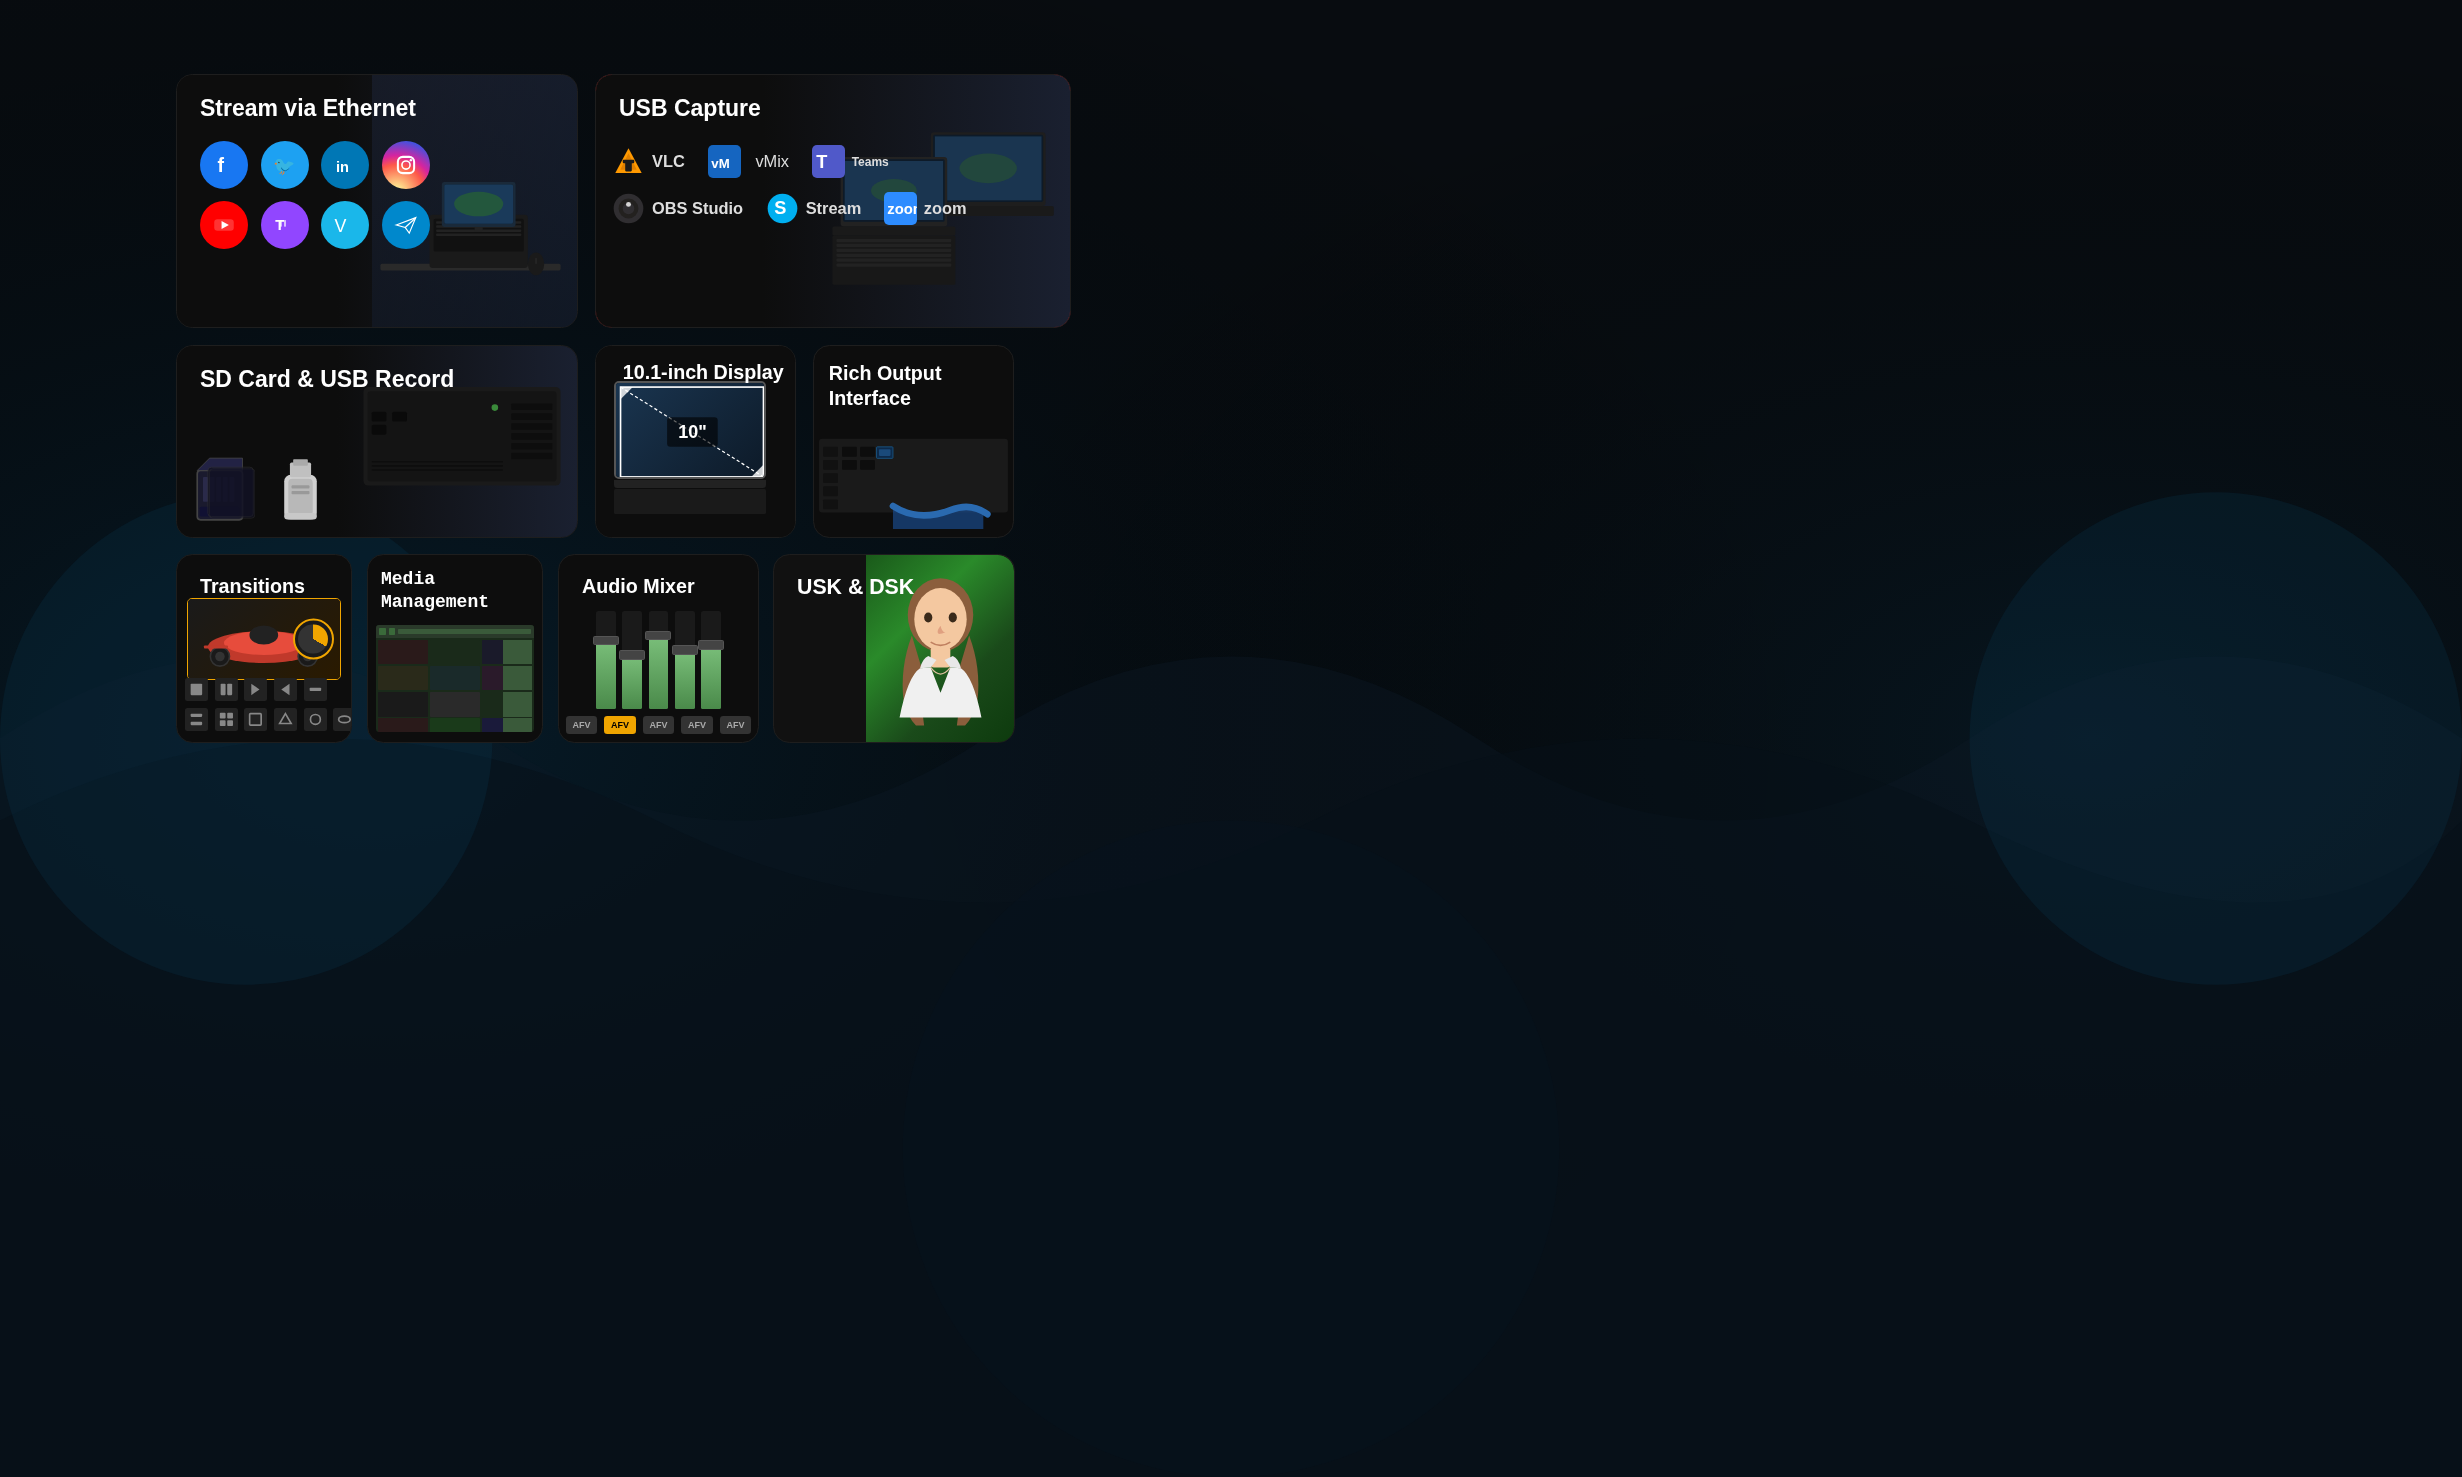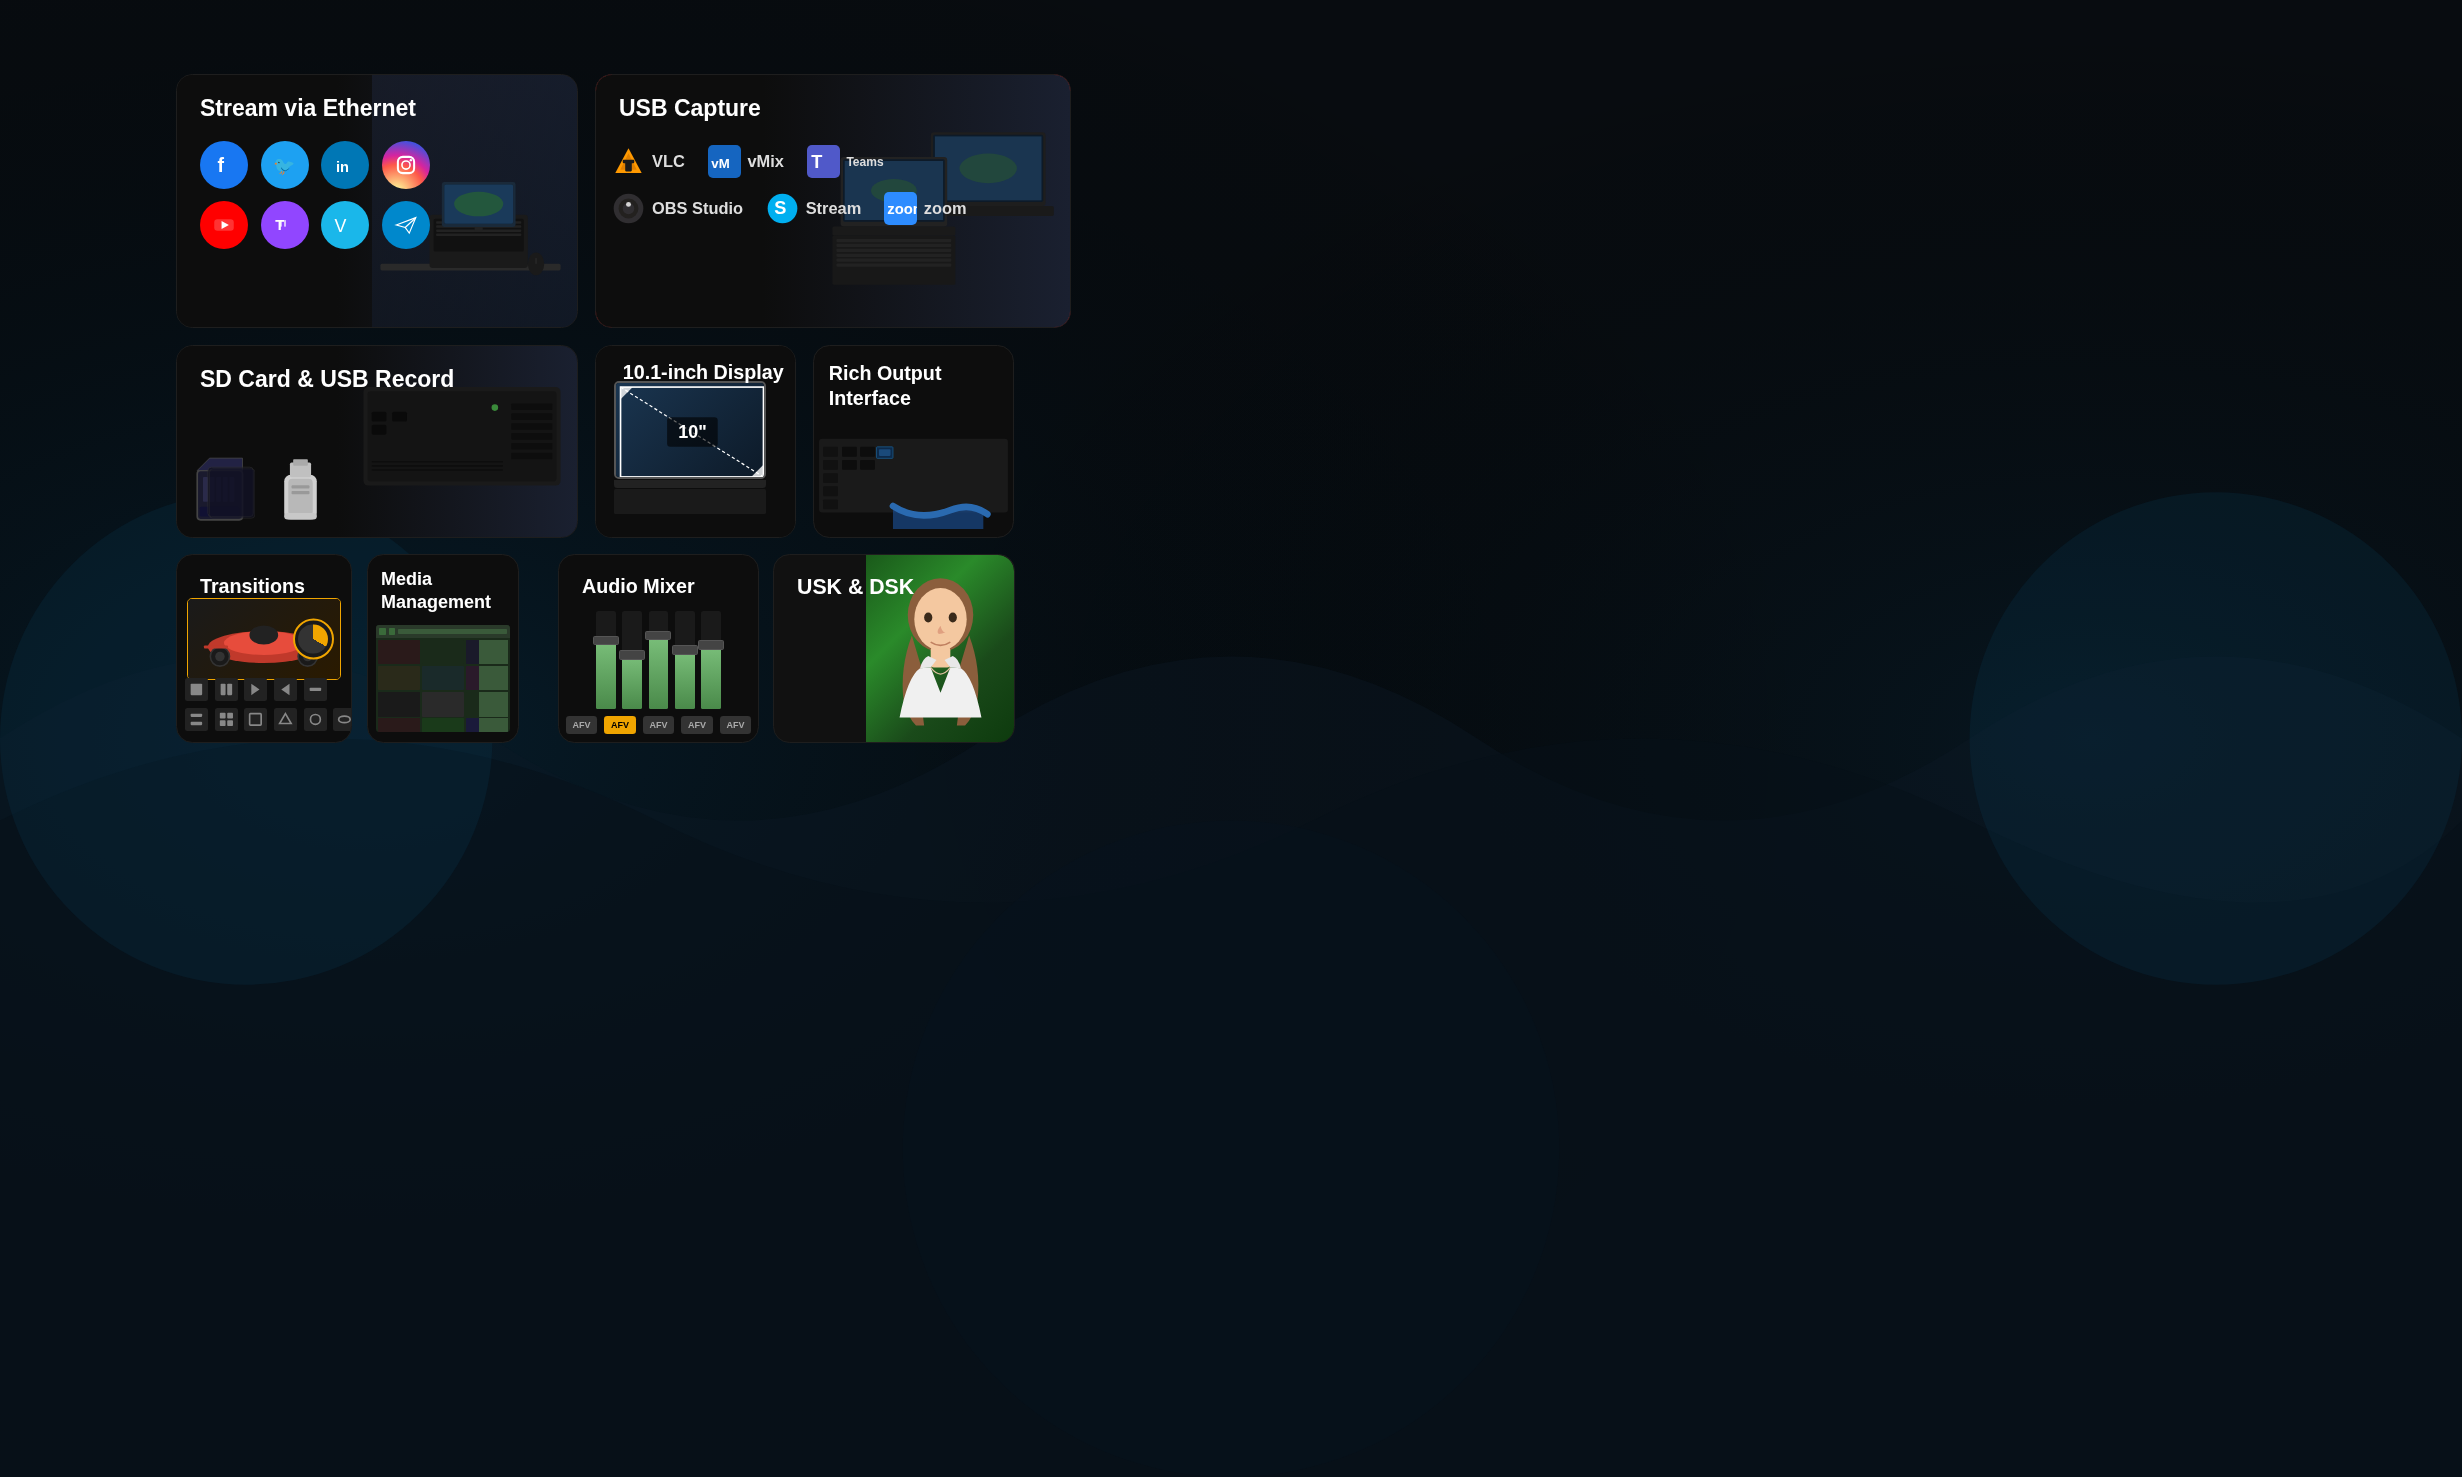--- a/index.html
+++ b/index.html
@@ -265,21 +265,21 @@
             <rect x="13" y="18" width="14" height="4" fill="#1a1a1a" rx="1"></rect>
           </svg>
           <span style="color:#ddd;font-size:16.4px;font-weight:600;">VLC</span>
         </div>
 
         <div style="display:flex;align-items:center;gap:6.6px;">
           <svg width="33" height="33" viewBox="0 0 40 40">
             <rect width="40" height="40" rx="6" fill="#1565c0"></rect>
             <text x="4" y="28" font-size="16" fill="white" font-weight="bold" font-family="Arial">vM</text>
           </svg>
-          <span style="color:#ddd;font-size:16.4px;font-weight:700;">vMix</span>
+          <span style="color:#ddd;font-size:16.4px;font-weight:400;margin-left:8px;">vMix</span>
         </div>
 
         <div style="display:flex;align-items:center;gap:6.6px;">
           <svg width="33" height="33" viewBox="0 0 40 40">
             <rect width="40" height="40" rx="6" fill="#5059c9"></rect>
             <text x="5" y="28" font-size="22" fill="white" font-weight="bold" font-family="Arial">T</text>
           </svg>
           <span style="color:#ddd;font-size:12px;font-weight:600;">Teams</span>
         </div>
       </div>
@@ -522,21 +522,21 @@
           </svg>
       </div>
       <div style="width:23px;height:23px;background:#222;border-radius:2.5px;display:flex;align-items:center;justify-content:center;">
         <svg width="14.8" height="14.8" viewBox="0 0 18 18">
             <ellipse cx="9" cy="9" rx="7" ry="4" fill="none" stroke="#888" stroke-width="2"></ellipse>
           </svg>
       </div>
     </div>
   </div>
 
-  <div class="card" style="left:367px; top:554px; width:152px; height:189px; background:#0d0d0d;">
+  <div class="card" style="left:367px; top:554px; width:176px; height:189px; background:#0d0d0d;font-family:Liberation Mono, monospace;">
     <span class="card-title" style="font-size:18px; line-height:1.3; top:13px; left:13px;">Media Management</span>
 
     <div style="position:absolute;top:70px;left:8.2px;right:8.2px;bottom:9.8px;background:#1a2a1a;border-radius:3.3px;overflow:hidden;">
 
       <div style="height:13px;background:#2a3a2a;display:flex;align-items:center;padding:0 3.3px;gap:2.5px;">
         <div style="width:6.6px;height:6.6px;background:#3a6a3a;border-radius:0.8px;"></div>
         <div style="width:6.6px;height:6.6px;background:#3a6a3a;border-radius:0.8px;"></div>
         <div style="flex:1;height:4.9px;background:#3a5a3a;border-radius:0.8px;"></div>
       </div>
 

